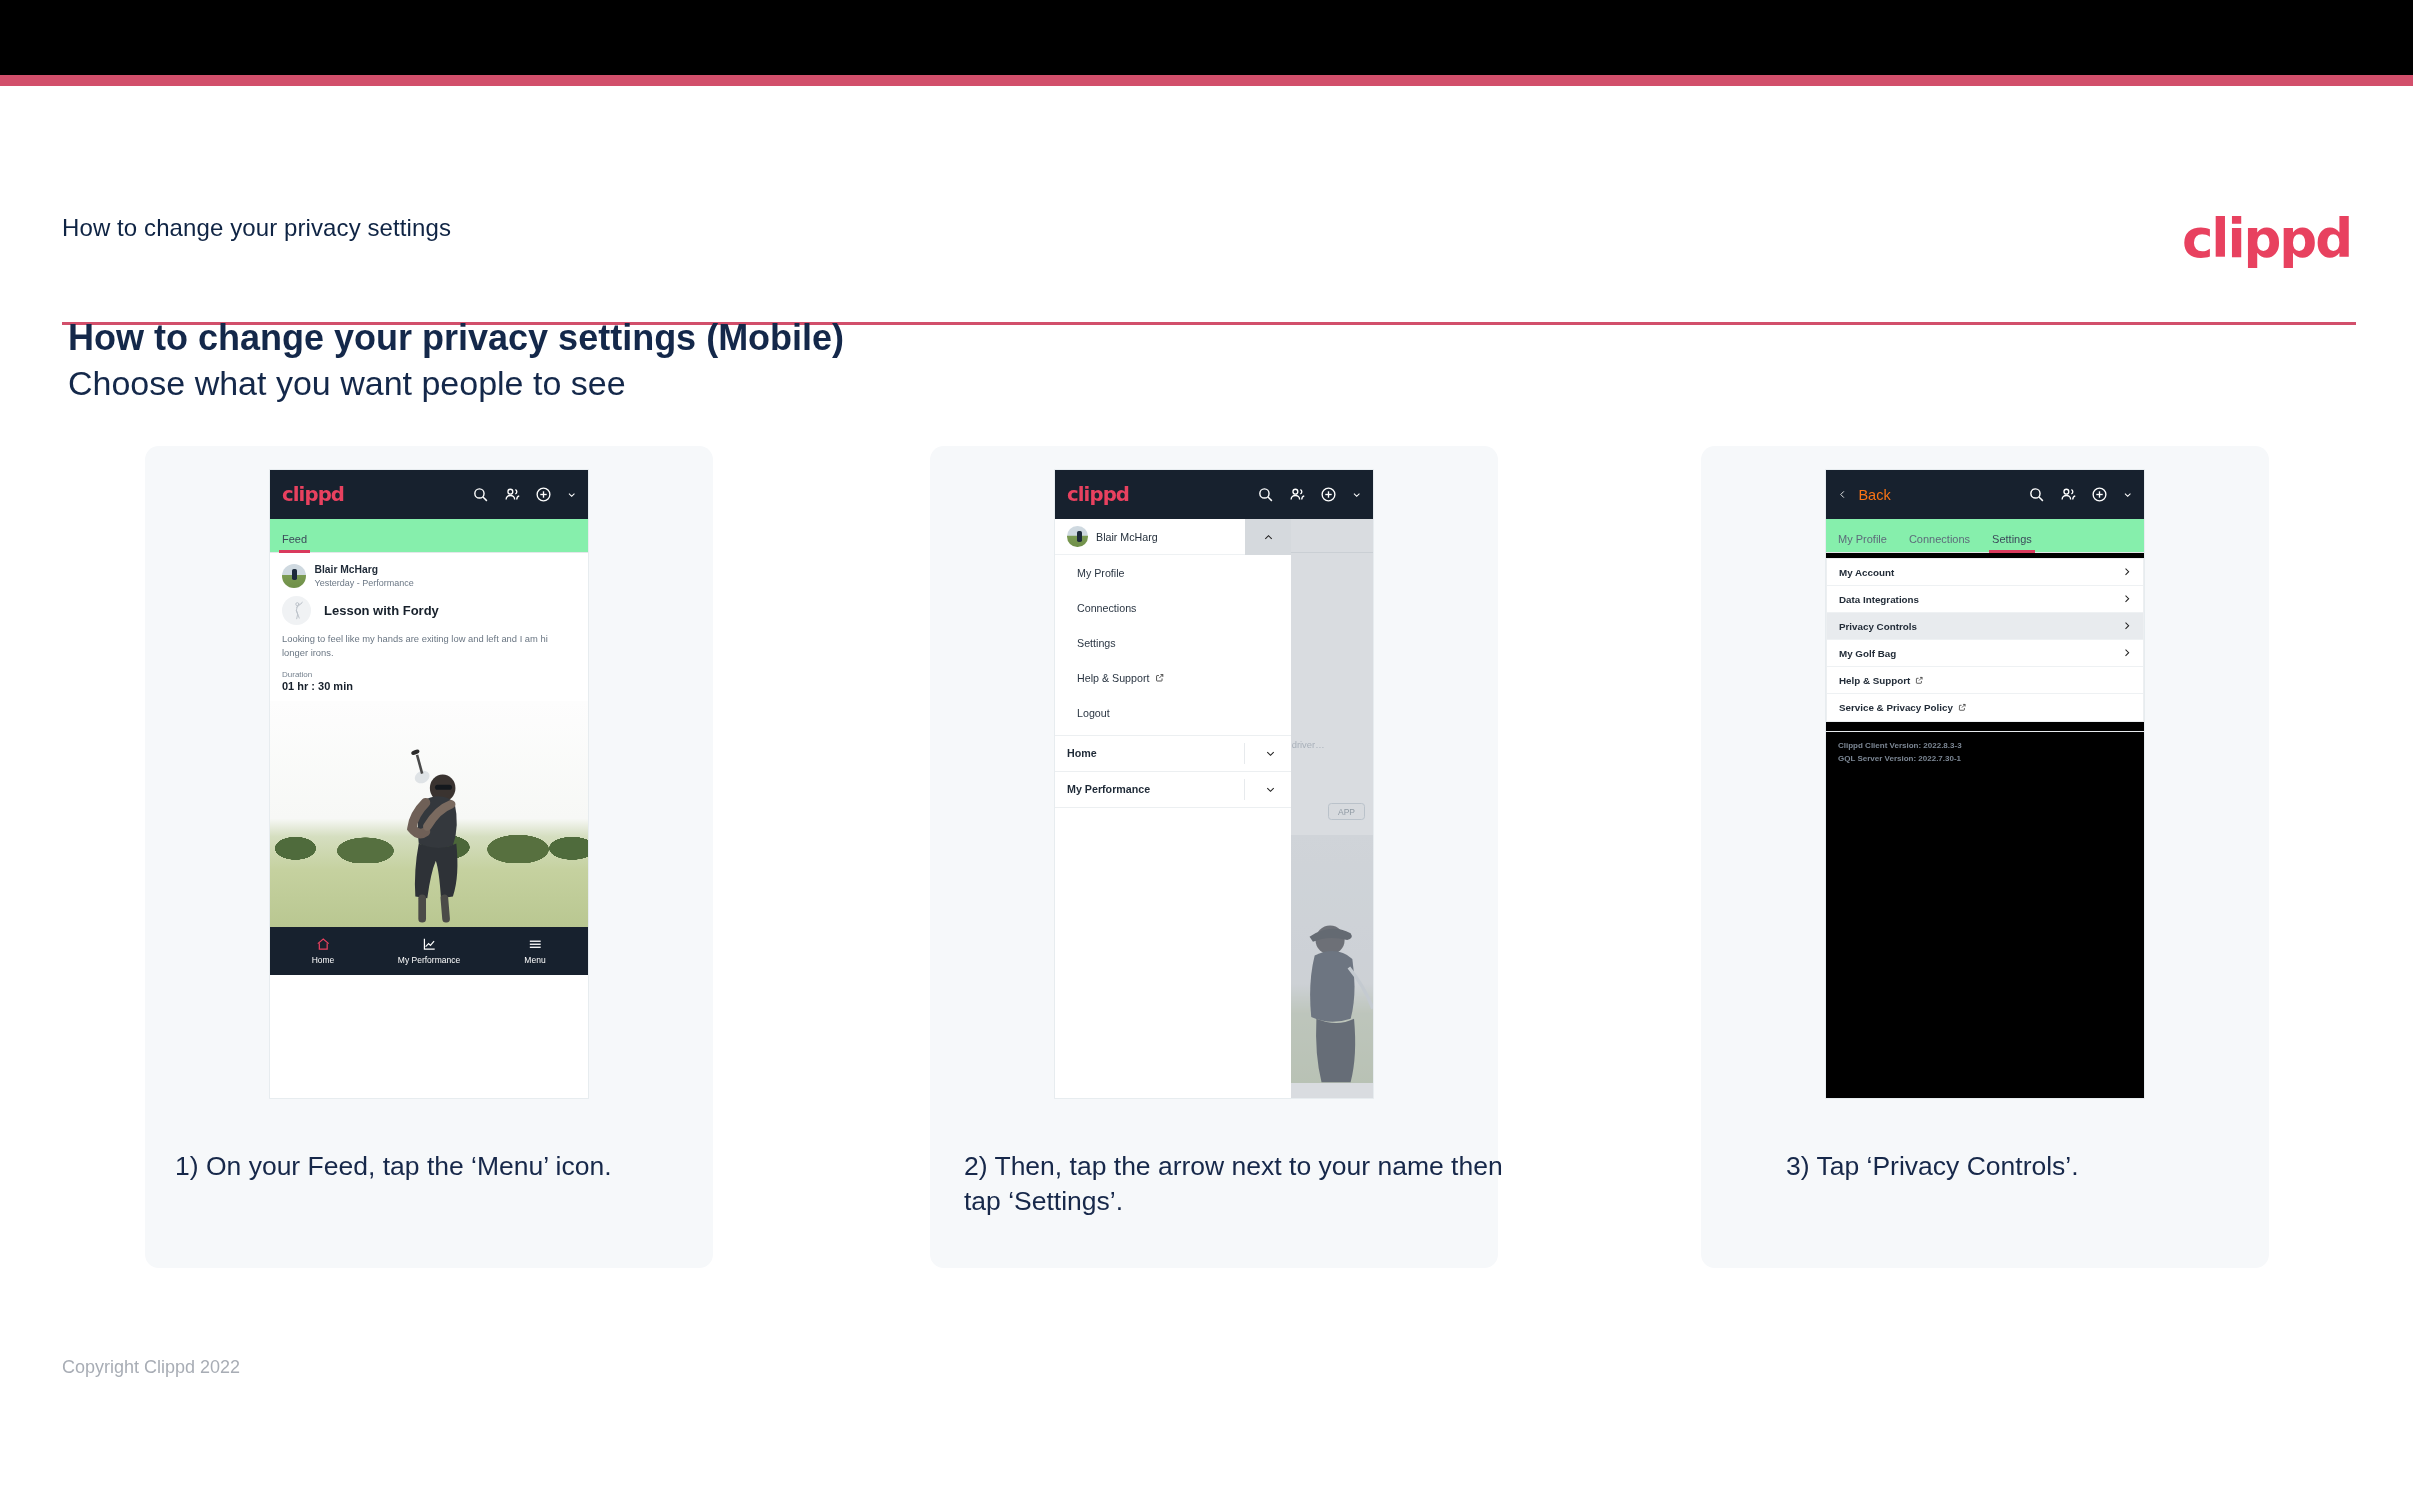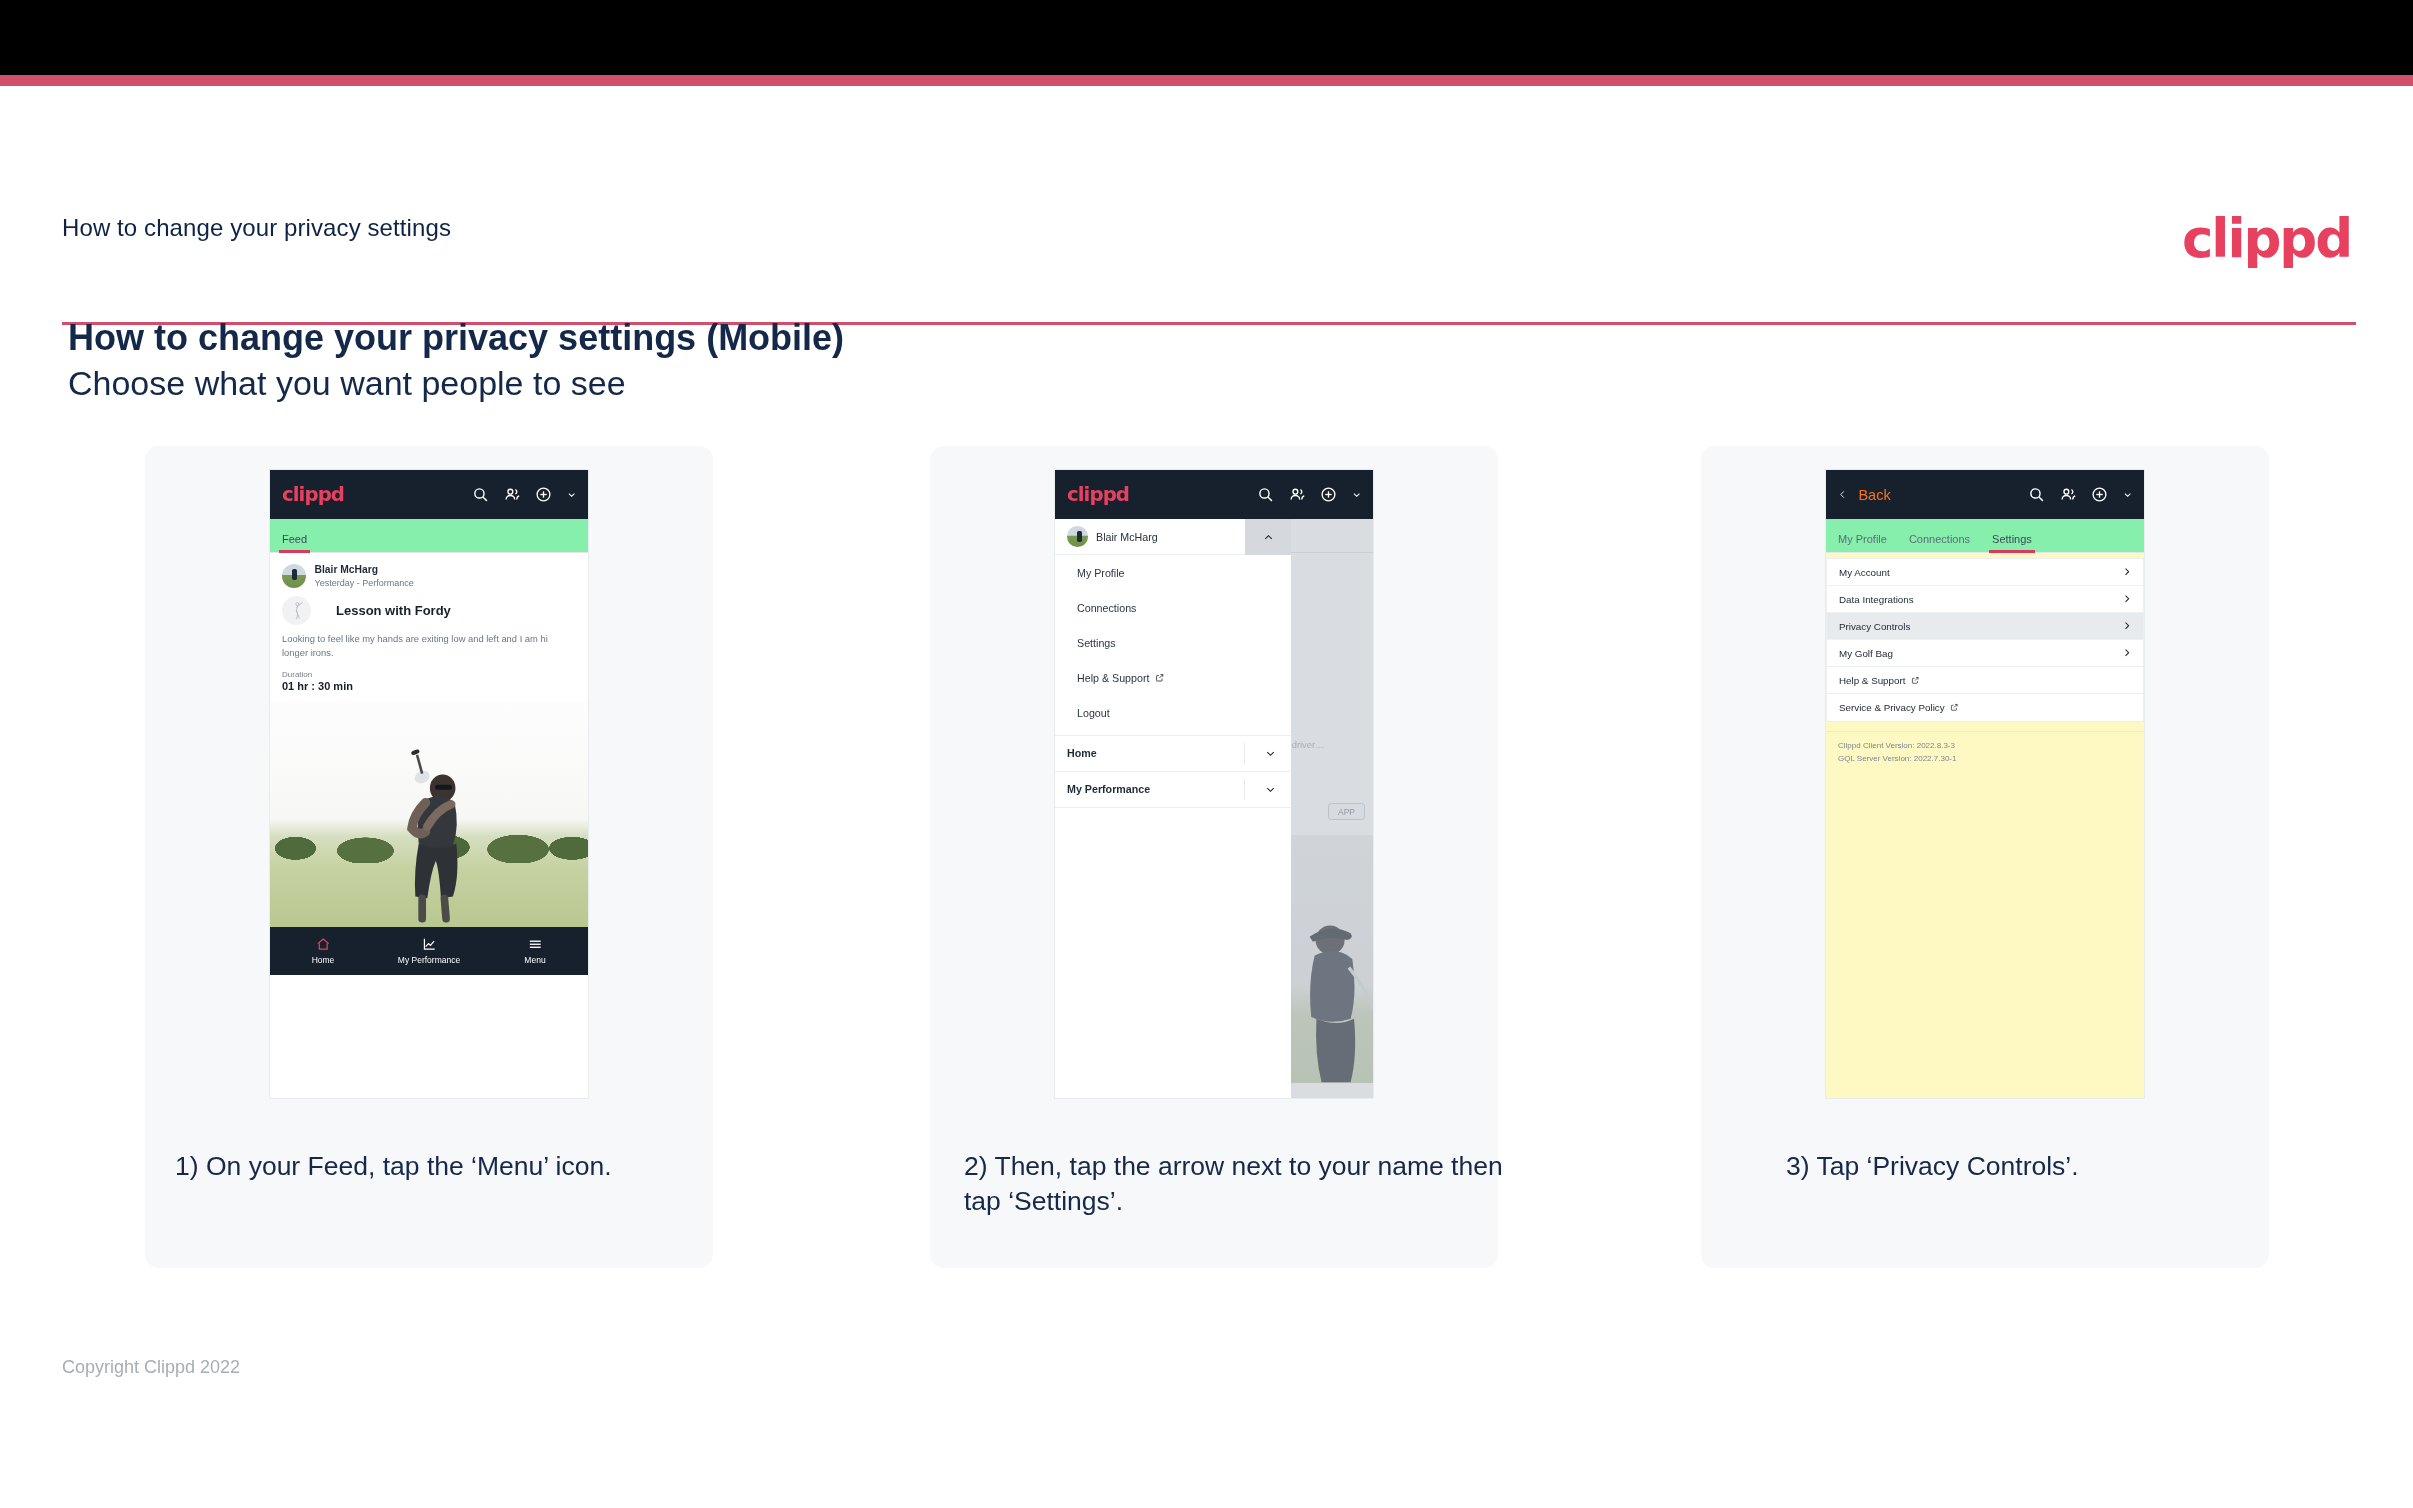--- a/index.html
+++ b/index.html
@@ -92,21 +92,21 @@
     background:linear-gradient(180deg,#cfd9e0 0%,#cfd9e0 45%,#7b9b52 46%,#6f8f49 100%);
     position:relative;
   }
   .avatar::after{
     content:""; position:absolute; left:10.3px; top:5.1px; width:4.3px; height:10.3px;
     background:#1d2a3a; border-radius:1.7px;
   }
   .post-user-name { font-size:10.3px; font-weight:700; color:#1f2a37; line-height:1.35; }
   .post-user-meta { font-size:9px; color:#6b7785; line-height:1.35; }
 
-  .post-title-row { display:flex; align-items:center; gap:25px; padding:1.7px 12px 5.1px; }
+  .post-title-row { display:flex; align-items:center; gap:13px; padding:1.7px 12px 5.1px; }
   .golf-badge {
     width:29px; height:29px; border-radius:50%; background:#f0f2f4; flex:none;
     display:flex; align-items:center; justify-content:center;
   }
   .post-title { font-size:13px; font-weight:700; color:#17202b; }
 
   .post-body { font-size:9.4px; color:#6a7683; line-height:1.55; padding:1.7px 12px 0; }
   .post-dur-label { font-size:8px; color:#75818e; padding:8.5px 12px 0; }
   .post-dur-value { font-size:11px; font-weight:700; color:#17202b; padding:1.7px 12px 8.5px; }
 
@@ -179,21 +179,21 @@
   .drawer-row {
     height:36px; display:flex; align-items:center; justify-content:space-between;
     padding:0 15.4px 0 12px; font-size:10.7px; color:#1f2a37; font-weight:700;
     border-bottom:0.9px solid #eceff1; position:relative;
   }
   .drawer-row .divider-v {
     position:absolute; right:46px; top:6.8px; bottom:6.8px; width:0.9px; background:#e7eaed;
   }
 
   
-  .settings-wrap { background:#fef9c3; height:579px; padding-top:5.1px; }
+  .settings-wrap { background:#000000; height:579px; padding-top:5.1px;font-weight:bold; }
   .settings-list { background:#ffffff; border:0.9px solid #eceff1; }
   .settings-row {
     height:27px; display:flex; align-items:center; justify-content:space-between;
     padding:0 12px; font-size:9.8px; color:#222c38;
     border-bottom:0.9px solid #eef1f3;
   }
   .settings-row.highlight { background:#e8ebee; }
   .settings-row:last-child { border-bottom:none; }
   .settings-row .lbl { display:flex; align-items:center; gap:5.1px; }
   .settings-versions {

